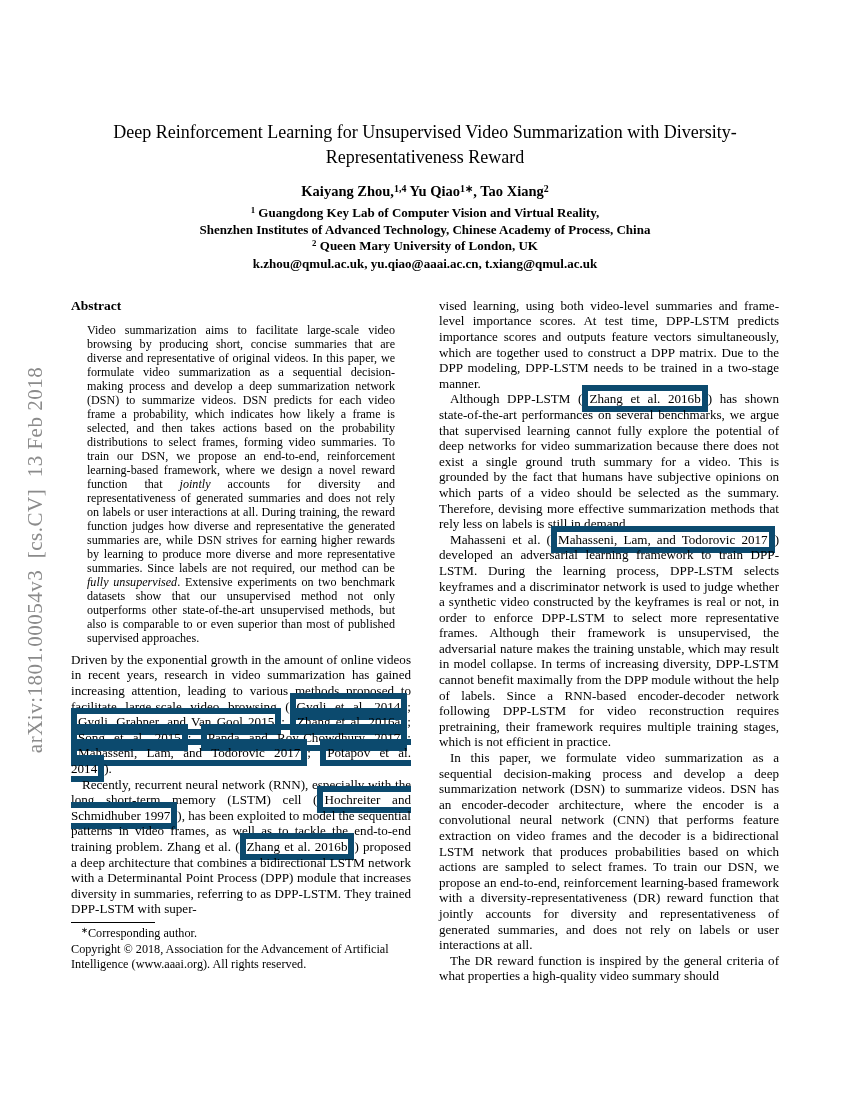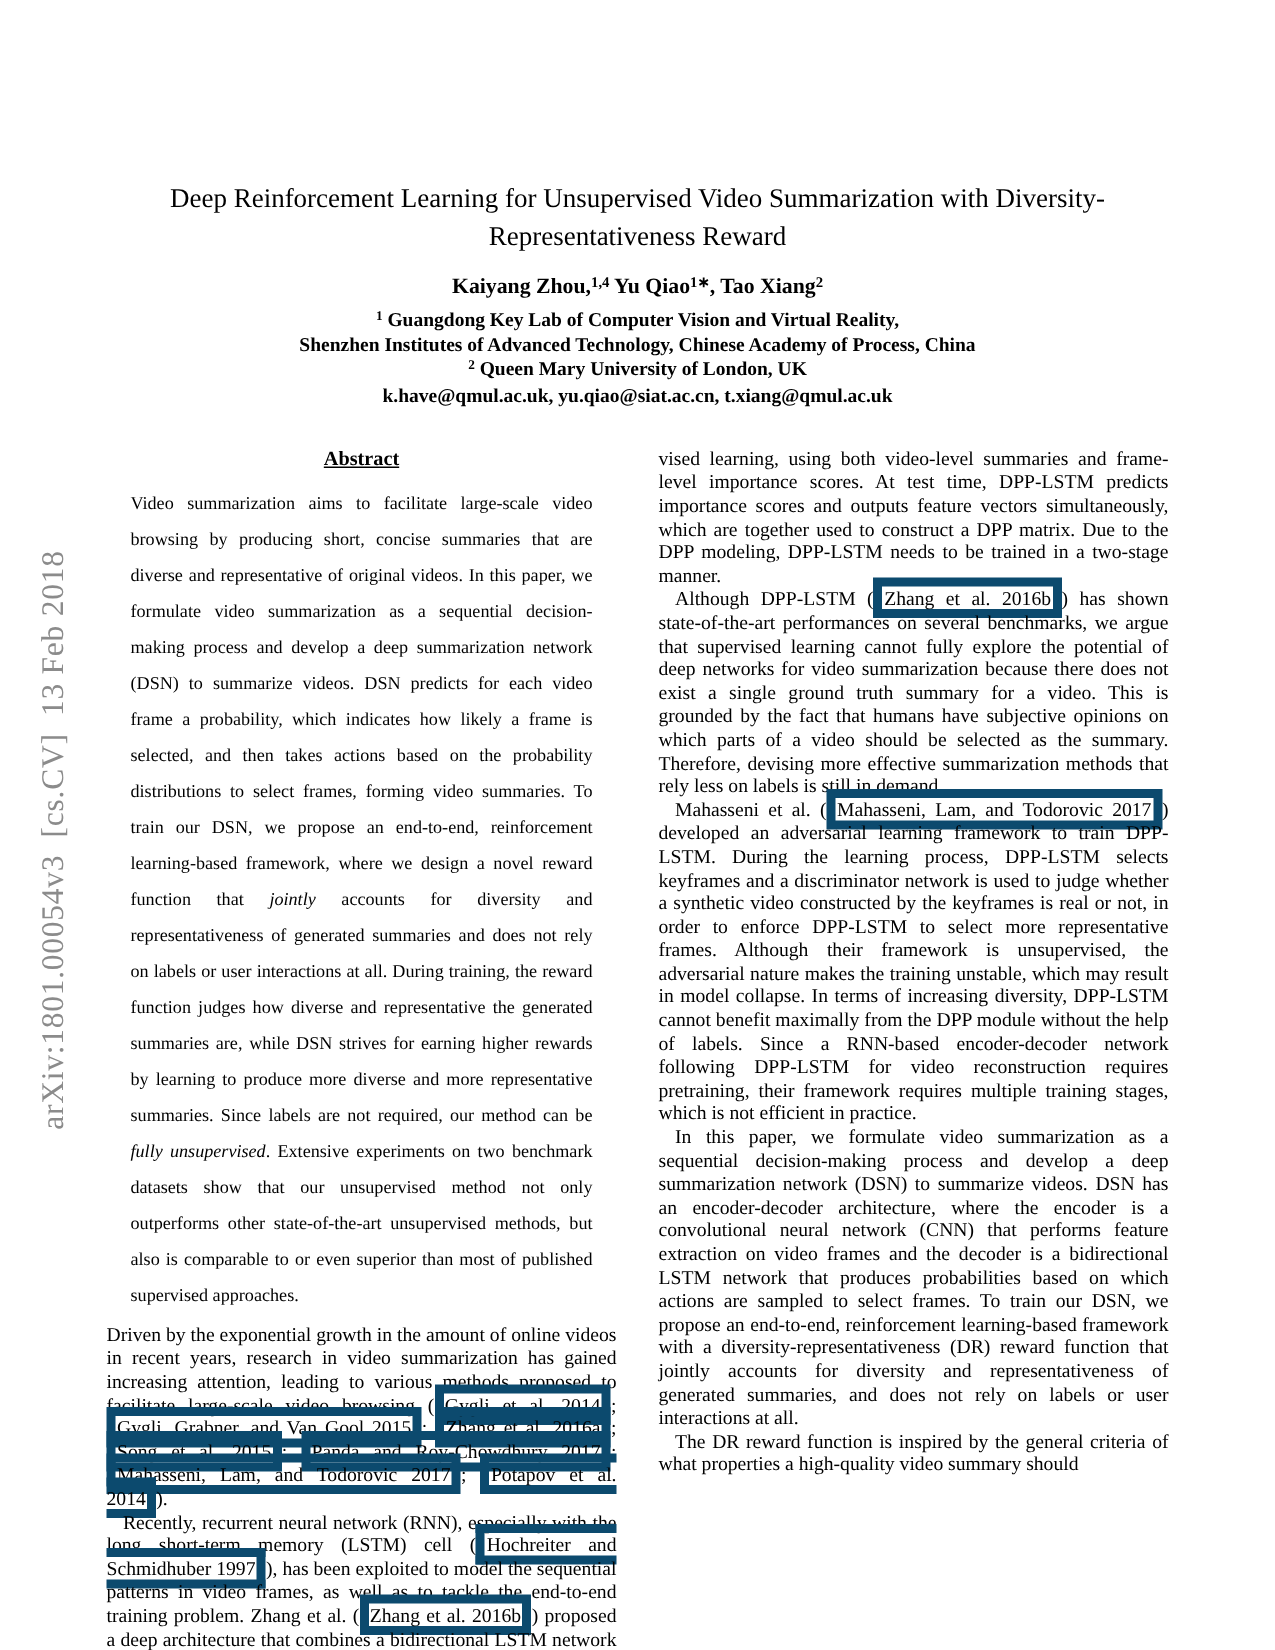--- a/index.html
+++ b/index.html
@@ -17,23 +17,23 @@
   .title {
     margin:120px auto 0; width:700px; text-align:center;
     font-weight:normal; font-size:18px; line-height:25px;
   }
   .authors {
     margin-top:13px; text-align:center; font-weight:bold; font-size:14.5px;
   }
   .affiliations { margin-top:5px; text-align:center; font-size:13px; line-height:16.2px;font-weight:bold; }
   .columns { display:flex; gap:28px; padding:0 71px; margin-top:26px; }
   .col { flex:1; min-width:0; }
-  .abs-heading { text-align:center; font-weight:bold; font-size:13.5px;text-decoration:underline; }
+  .abs-heading { font-weight:bold; font-size:13.5px; }
   .abs-body {
-    margin:9px 16px 0; font-size:12.1px; line-height:24px;
+    margin:9px 16px 0; font-size:12.1px; line-height:14px;
     text-align:justify;
   }
   .sec-heading { text-align:center; font-weight:bold; font-size:15px; margin-top:13px; }
   .para {
     font-size:13.1px; line-height:15.6px; text-align:justify; margin:0;
   }
   .para.first { margin-top:7px; }
   .para.indent { text-indent:11px; }
   .footnote { margin-top:5px; font-size:12.2px; line-height:15.2px; }
   .footnote-rule { width:84px; border-top:1px solid #000; margin-bottom:3px; }
@@ -50,35 +50,36 @@
   <div class="watermark">arXiv:1801.00054v3  [cs.CV]  13 Feb 2018</div>
 
   <div class="title">Deep Reinforcement Learning for Unsupervised Video Summarization with Diversity-Representativeness Reward</div>
 
   <div class="authors"><span>Kaiyang Zhou,</span><span class="sup">1,4</span><span> Yu Qiao</span><span class="sup">1∗</span><span>, Tao Xiang</span><span class="sup">2</span></div>
 
   <div class="affiliations">
     <div><span class="sup">1</span><span> Guangdong Key Lab of Computer Vision and Virtual Reality,</span></div>
     <div><span>Shenzhen Institutes of Advanced Technology, Chinese Academy of Process, China</span></div>
     <div><span class="sup">2</span><span> Queen Mary University of London, UK</span></div>
-    <div><span>k.have@qmul.ac.uk, yu.qiao@siat.ac.cn, t.xiang@qmul.ac.uk</span></div>
+    <div><span>k.zhou@qmul.ac.uk, yu.qiao@aaai.ac.cn, t.xiang@qmul.ac.uk</span></div>
   </div>
 
   <div class="columns">
 
     <div class="col">
       <div class="abs-heading">Abstract</div>
       <div class="abs-body"><span>Video summarization aims to facilitate large-scale video browsing by producing short, concise summaries that are diverse and representative of original videos. In this paper, we formulate video summarization as a sequential decision-making process and develop a deep summarization network (DSN) to summarize videos. DSN predicts for each video frame a probability, which indicates how likely a frame is selected, and then takes actions based on the probability distributions to select frames, forming video summaries. To train our DSN, we propose an end-to-end, reinforcement learning-based framework, where we design a novel reward function that </span><span class="i">jointly</span><span> accounts for diversity and representativeness of generated summaries and does not rely on labels or user interactions at all. During training, the reward function judges how diverse and representative the generated summaries are, while DSN strives for earning higher rewards by learning to produce more diverse and more representative summaries. Since labels are not required, our method can be </span><span class="i">fully unsupervised</span><span>. Extensive experiments on two benchmark datasets show that our unsupervised method not only outperforms other state-of-the-art unsupervised methods, but also is comparable to or even superior than most of published supervised approaches.</span></div>
 
       <p class="para first"><span>Driven by the exponential growth in the amount of online videos in recent years, research in video summarization has gained increasing attention, leading to various methods proposed to facilitate large-scale video browsing (</span><span class="cite">Gygli et al. 2014</span><span>; </span><span class="cite">Gygli, Grabner, and Van Gool 2015</span><span>; </span><span class="cite">Zhang et al. 2016a</span><span>; </span><span class="cite">Song et al. 2015</span><span>; </span><span class="cite">Panda and Roy-Chowdhury 2017</span><span>; </span><span class="cite">Mahasseni, Lam, and Todorovic 2017</span><span>; </span><span class="cite">Potapov et al. 2014</span><span>).</span></p>
       <p class="para indent"><span>Recently, recurrent neural network (RNN), especially with the long short-term memory (LSTM) cell (</span><span class="cite">Hochreiter and Schmidhuber 1997</span><span>), has been exploited to model the sequential patterns in video frames, as well as to tackle the end-to-end training problem. Zhang et al. (</span><span class="cite">Zhang et al. 2016b</span><span>) proposed a deep architecture that combines a bidirectional LSTM network with a Determinantal Point Process (DPP) module that increases diversity in summaries, referring to as DPP-LSTM. They trained DPP-LSTM with super-</span></p>
 
       <div class="footnote">
         <div class="footnote-rule"></div>
         <div class="fn-corresponding"><span class="sup">∗</span><span>Corresponding author.</span></div>
+        <div><span>Copyright © 2018, Association for the Advancement of Artificial Intelligence (www.aaai.org). All rights reserved.</span></div>
       </div>
     </div>
 
     <div class="col">
       <p class="para"><span>vised learning, using both video-level summaries and frame-level importance scores. At test time, DPP-LSTM predicts importance scores and outputs feature vectors simultaneously, which are together used to construct a DPP matrix. Due to the DPP modeling, DPP-LSTM needs to be trained in a two-stage manner.</span></p>
       <p class="para indent"><span>Although DPP-LSTM (</span><span class="cite">Zhang et al. 2016b</span><span>) has shown state-of-the-art performances on several benchmarks, we argue that supervised learning cannot fully explore the potential of deep networks for video summarization because there does not exist a single ground truth summary for a video. This is grounded by the fact that humans have subjective opinions on which parts of a video should be selected as the summary. Therefore, devising more effective summarization methods that rely less on labels is still in demand.</span></p>
       <p class="para indent"><span>Mahasseni et al. (</span><span class="cite">Mahasseni, Lam, and Todorovic 2017</span><span>) developed an adversarial learning framework to train DPP-LSTM. During the learning process, DPP-LSTM selects keyframes and a discriminator network is used to judge whether a synthetic video constructed by the keyframes is real or not, in order to enforce DPP-LSTM to select more representative frames. Although their framework is unsupervised, the adversarial nature makes the training unstable, which may result in model collapse. In terms of increasing diversity, DPP-LSTM cannot benefit maximally from the DPP module without the help of labels. Since a RNN-based encoder-decoder network following DPP-LSTM for video reconstruction requires pretraining, their framework requires multiple training stages, which is not efficient in practice.</span></p>
       <p class="para indent"><span>In this paper, we formulate video summarization as a sequential decision-making process and develop a deep summarization network (DSN) to summarize videos. DSN has an encoder-decoder architecture, where the encoder is a convolutional neural network (CNN) that performs feature extraction on video frames and the decoder is a bidirectional LSTM network that produces probabilities based on which actions are sampled to select frames. To train our DSN, we propose an end-to-end, reinforcement learning-based framework with a diversity-representativeness (DR) reward function that jointly accounts for diversity and representativeness of generated summaries, and does not rely on labels or user interactions at all.</span></p>
       <p class="para indent"><span>The DR reward function is inspired by the general criteria of what properties a high-quality video summary should</span></p>
     </div>

